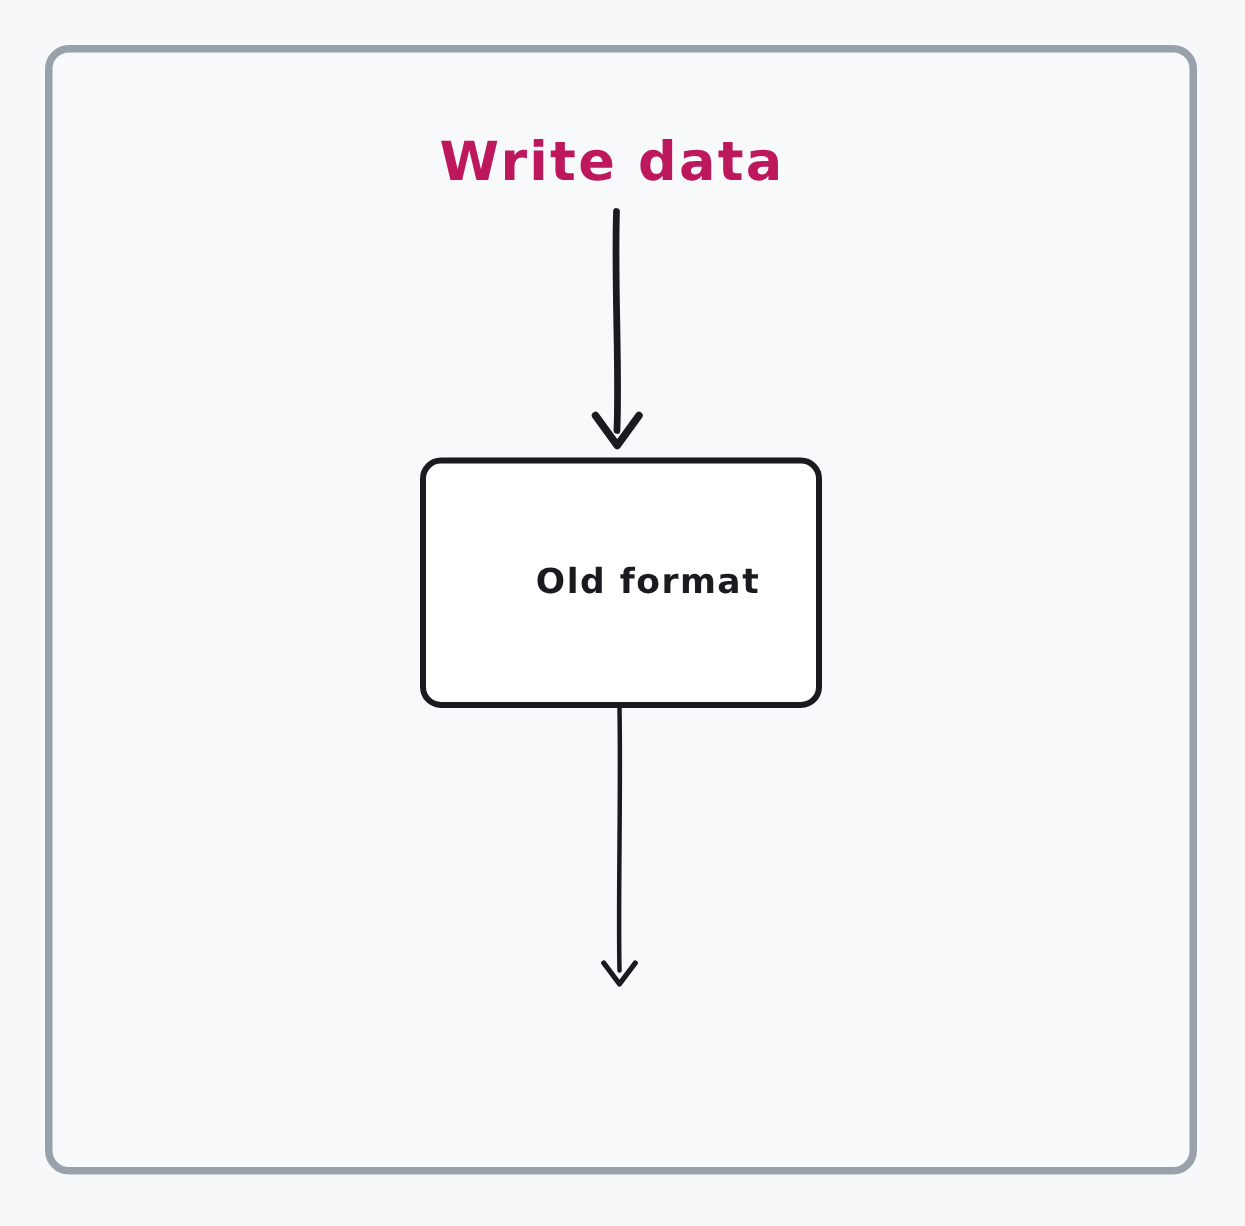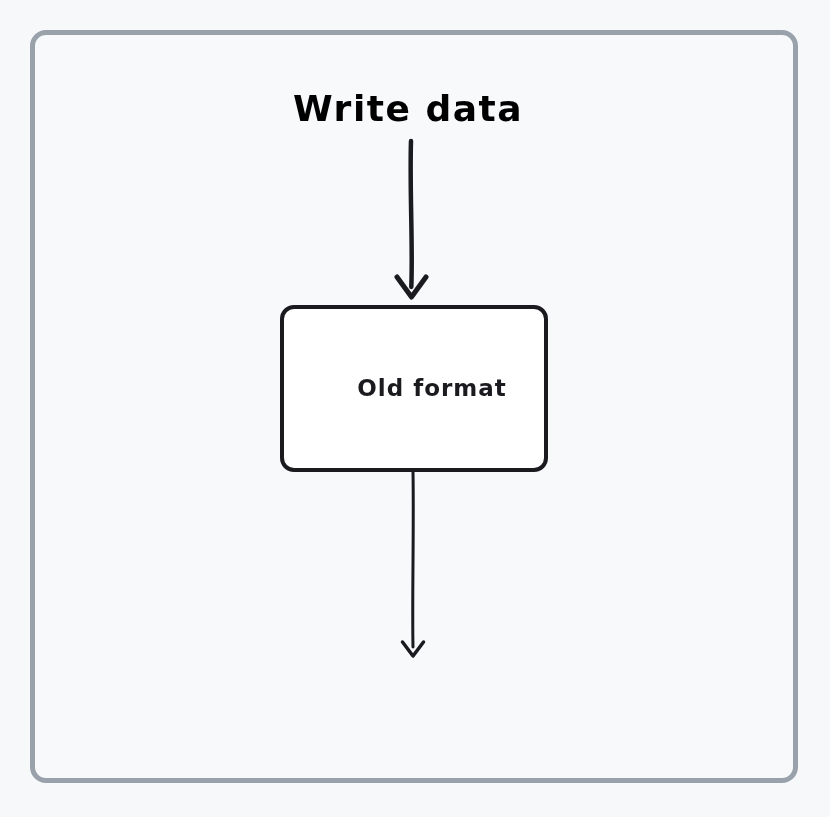--- a/index.html
+++ b/index.html
@@ -23,21 +23,21 @@
     left: 30px; top: 30px;
     width: 768px; height: 753px;
     box-sizing: border-box;
     border: 5px solid #99a1ab;
     border-radius: 16px;
     background: #f8f9fb;
   }
   .diagram-label {
     position: absolute;
     transform: translateX(-50%);
-    color: #000000;
+    color: #be185d;
     font-weight: 700;
     letter-spacing: 1.5px;
     white-space: nowrap;
     line-height: 1;
   }
   .label-top {
     left: 408px;
     top: 91px;
     font-size: 36px;
   }

